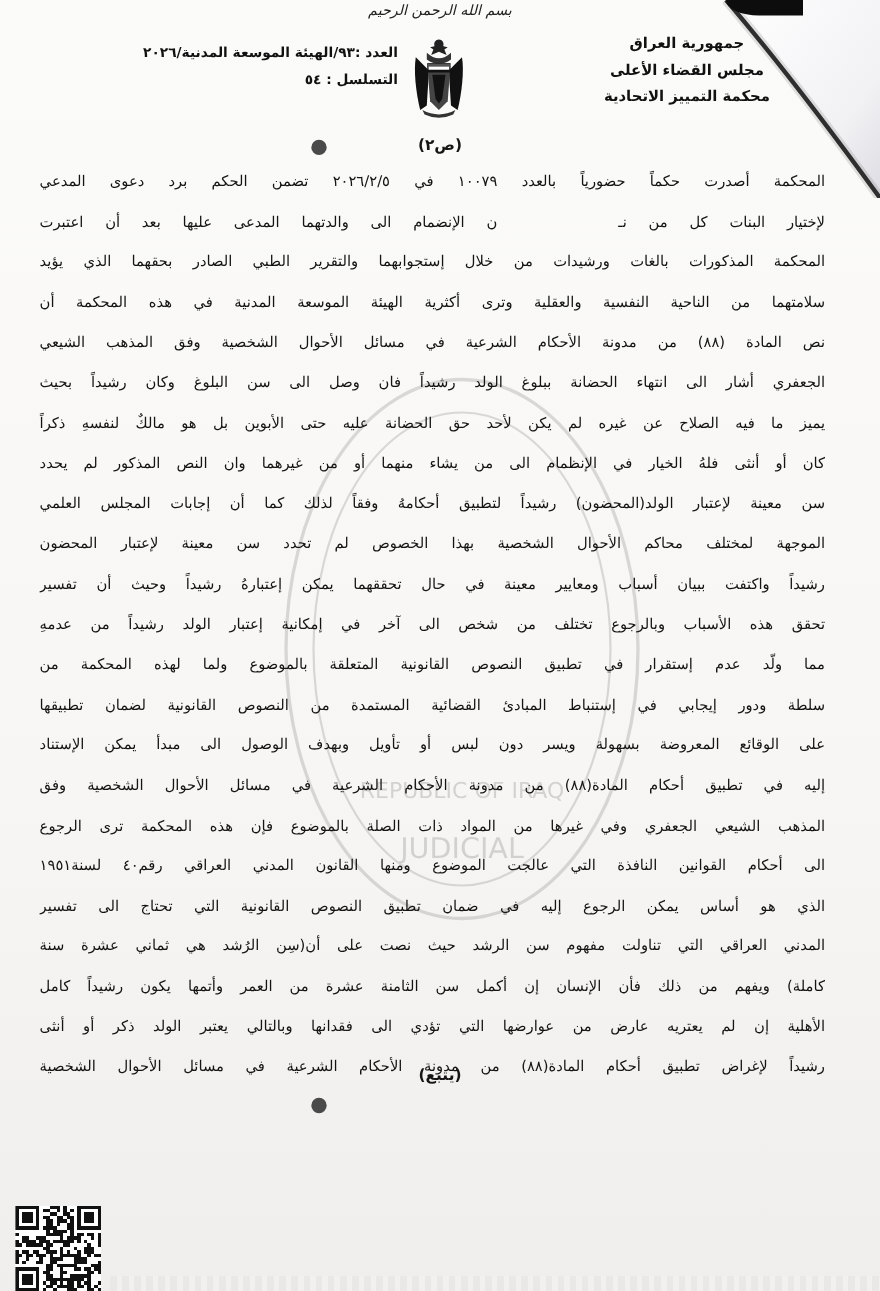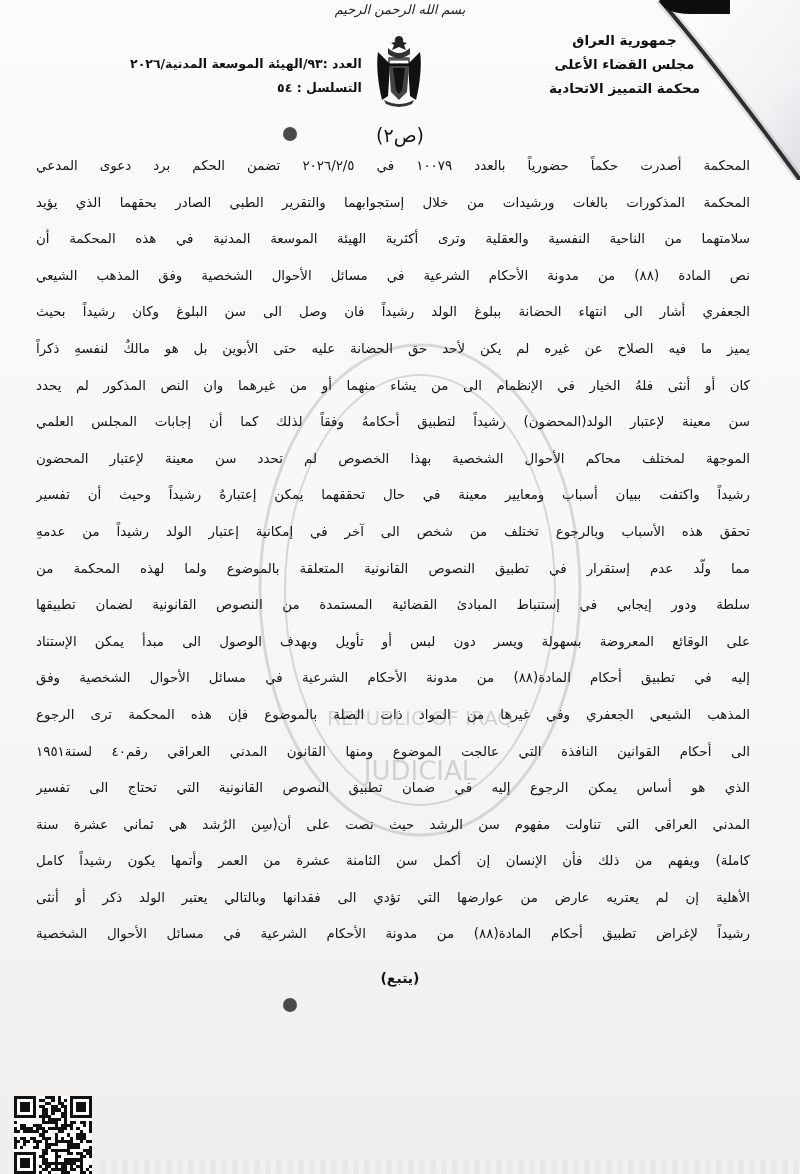--- a/index.html
+++ b/index.html
@@ -26,28 +26,28 @@
     font-family: "DejaVu Serif", serif; font-size: 13px; font-style: italic;
     color: #222;
   }
   .hdr-right {
     position: absolute; top: 28px; right: 100px; text-align: center;
     direction: rtl; font-weight: bold; font-size: 13.5px; line-height: 24px;
     color: #111;
   }
   .hdr-left {
     position: absolute; top: 36px; left: 130px; direction: rtl; text-align: right;
-    font-weight: bold; font-size: 12.5px; line-height: 24px; color: #111; margin-top: 16px;
+    font-weight: bold; font-size: 12.5px; line-height: 24px; color: #111;
   }
   .emblem {
     position: absolute; top: 34px; left: 374px; width: 50px; height: 74px;
   }
   .page-no {
     position: absolute; top: 124px; left: 0; width: 800px; text-align: center;
-    font-weight: normal; font-size: 19px; direction: rtl;
+    font-weight: bold; font-size: 14px; direction: rtl;
   }
   .punch-hole {
     position: absolute; width: 14px; height: 14px; border-radius: 50%;
     background: #4a4a4a;
   }
   .body-text {
     position: absolute; top: 148px; left: 36px; width: 714px;
     direction: rtl; text-align: justify; text-align-last: justify;
     font-weight: normal; font-size: 13.4px; line-height: 36.6px; color: #141414;
   }
@@ -120,20 +120,23 @@
 
   <svg class="seal" viewBox="0 0 340 520">
     <ellipse cx="170" cy="260" rx="160" ry="245" fill="none" stroke="#666" stroke-width="3"></ellipse>
     <ellipse cx="170" cy="260" rx="135" ry="215" fill="none" stroke="#666" stroke-width="2"></ellipse>
     <text x="170" y="450" text-anchor="middle" font-family="DejaVu Sans, sans-serif" font-size="26" fill="#555">JUDICIAL</text>
     <text x="170" y="395" text-anchor="middle" font-family="DejaVu Sans, sans-serif" font-size="20" fill="#555">REPUBLIC OF IRAQ</text>
   </svg>
 
   <div class="body-text">
     <span class="line">المحكمة أصدرت حكماً حضورياً بالعدد ١٠٠٧٩ في ٢٠٢٦/٢/٥ تضمن الحكم برد دعوى المدعي</span>
+    <span class="line">
+      <span>لإختيار البنات كل من نـ</span><span class="gap-space"></span><span>ن الإنضمام الى والدتهما المدعى عليها بعد أن اعتبرت</span>
+    </span>
     <span class="line">المحكمة المذكورات بالغات ورشيدات من خلال إستجوابهما والتقرير الطبي الصادر بحقهما الذي يؤيد</span>
     <span class="line">سلامتهما من الناحية النفسية والعقلية وترى أكثرية الهيئة الموسعة المدنية في هذه المحكمة أن</span>
     <span class="line">نص المادة (٨٨) من مدونة الأحكام الشرعية في مسائل الأحوال الشخصية وفق المذهب الشيعي</span>
     <span class="line">الجعفري أشار الى انتهاء الحضانة ببلوغ الولد رشيداً فان وصل الى سن البلوغ وكان رشيداً بحيث</span>
     <span class="line">يميز ما فيه الصلاح عن غيره لم يكن لأحد حق الحضانة عليه حتى الأبوين بل هو مالكٌ لنفسهِ ذكراً</span>
     <span class="line">كان أو أنثى فلهُ الخيار في الإنظمام الى من يشاء منهما أو من غيرهما وان النص المذكور لم يحدد</span>
     <span class="line">سن معينة لإعتبار الولد(المحضون) رشيداً لتطبيق أحكامهُ وفقاً لذلك كما أن إجابات المجلس العلمي</span>
     <span class="line">الموجهة لمختلف محاكم الأحوال الشخصية بهذا الخصوص لم تحدد سن معينة لإعتبار المحضون</span>
     <span class="line">رشيداً واكتفت ببيان أسباب ومعايير معينة في حال تحققهما يمكن إعتبارهُ رشيداً وحيث أن تفسير</span>
     <span class="line">تحقق هذه الأسباب وبالرجوع تختلف من شخص الى آخر في إمكانية إعتبار الولد رشيداً من عدمهِ</span>

